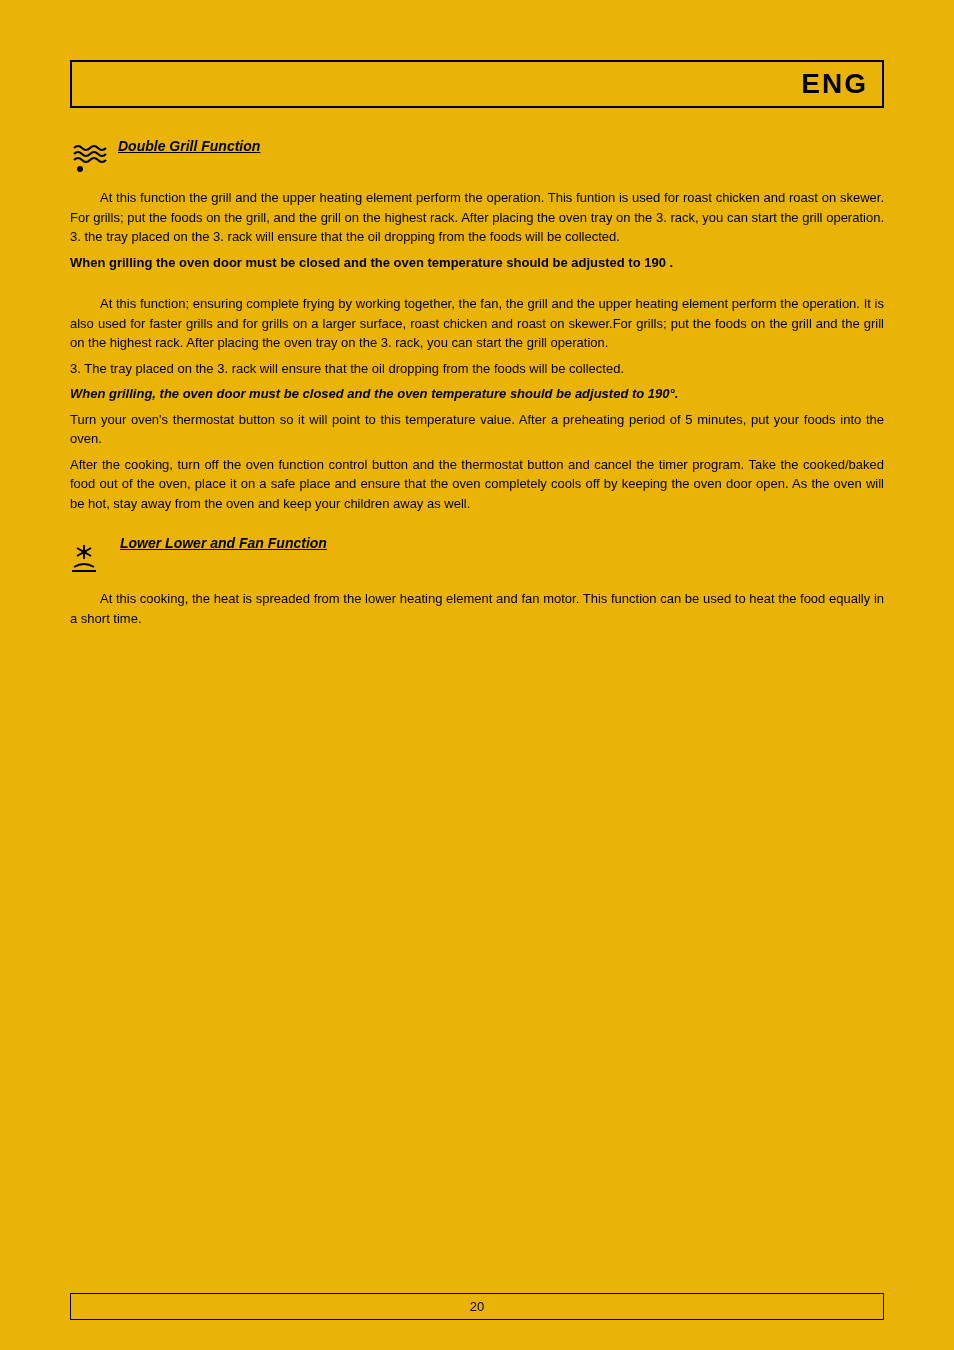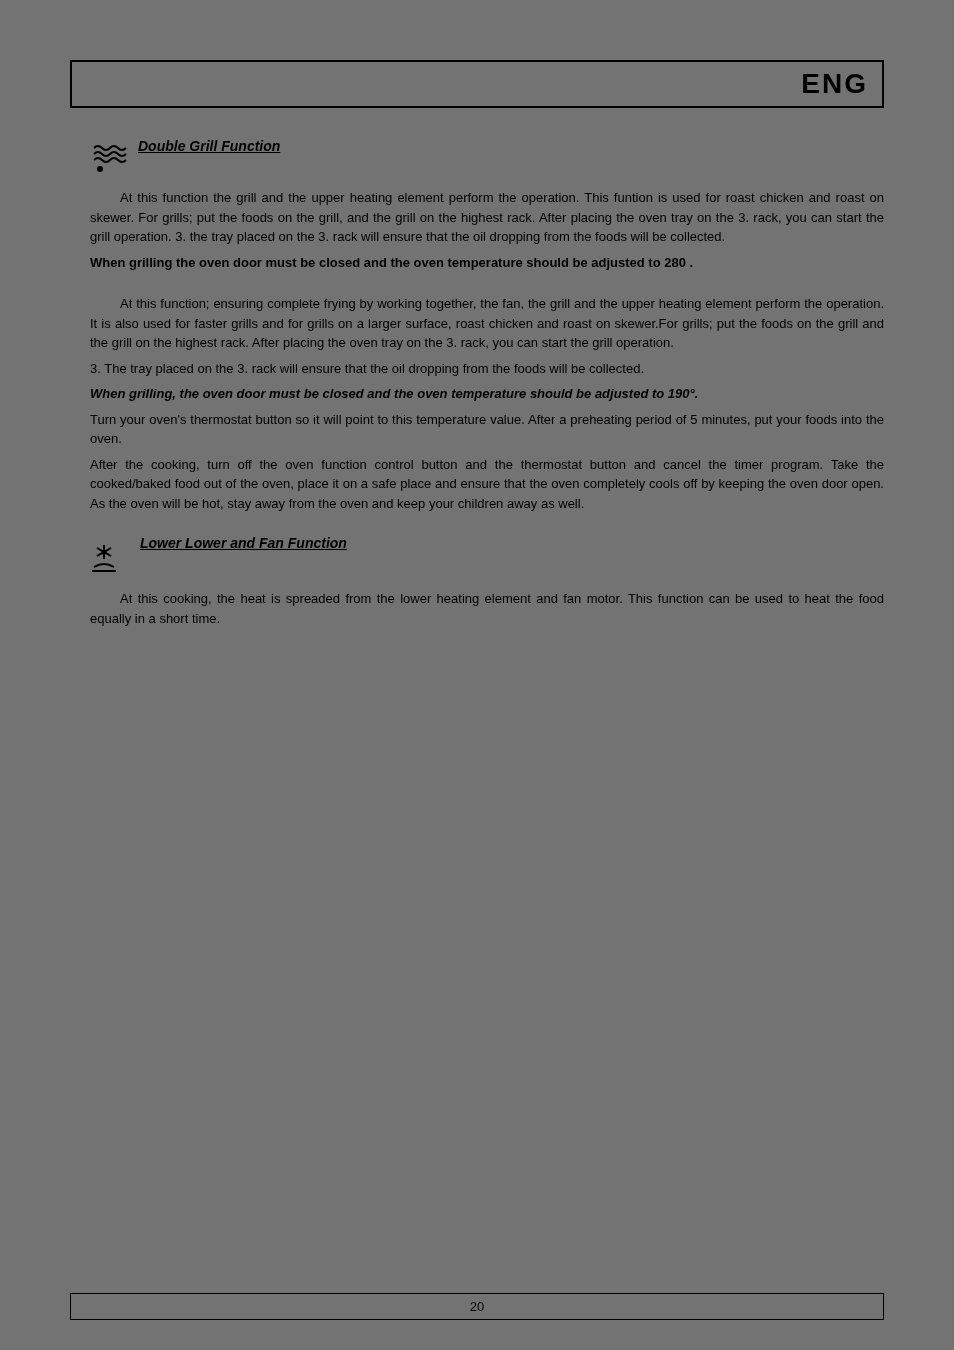--- a/index.html
+++ b/index.html
@@ -14,21 +14,21 @@
       font-size: 13px;
       color: #000000;
       width: 954px;
       min-height: 1350px;
       position: relative;
     }
 
     .page-container {
       width: 954px;
       min-height: 1350px;
-      background: #737373;
+      background: #eab308;
       padding: 60px 70px 40px 70px;
       position: relative;
     }
 
     
     .eng-header {
       border: 2px solid #000;
       display: flex;
       justify-content: flex-end;
       align-items: center;
@@ -39,21 +39,20 @@
     .eng-label {
       font-size: 28px;
       font-weight: 900;
       letter-spacing: 2px;
       color: #000;
     }
 
     
     .section {
       margin-bottom: 22px;
-      margin-left: 20px;
     }
 
     .section-header {
       display: flex;
       align-items: flex-start;
       margin-bottom: 8px;
       gap: 10px;
     }
 
     .section-icon {
@@ -133,21 +132,21 @@
           <path d="M4,14 Q8,10 12,14 Q16,18 20,14 Q24,10 28,14 Q32,18 36,14" fill="none" stroke="#000" stroke-width="2"></path>
           <path d="M4,20 Q8,16 12,20 Q16,24 20,20 Q24,16 28,20 Q32,24 36,20" fill="none" stroke="#000" stroke-width="2"></path>
 
           <circle cx="10" cy="29" r="3" fill="#000"></circle>
         </svg>
       </div>
       <span class="section-title">Double Grill Function</span>
     </div>
     <div class="section-body">
       <p>At this function the grill and the upper heating element perform the operation. This funtion is used for roast chicken and roast on skewer. For grills; put the foods on the grill, and the grill on the highest  rack. After placing the oven tray on the 3. rack, you can start the grill operation. 3. the tray placed on the 3. rack will ensure that the oil dropping from the foods will be collected.</p>
-      <p class="no-indent"><span class="bold-text">When grilling the oven door must be closed and the oven temperature should be adjusted to 280 .</span></p>
+      <p class="no-indent"><span class="bold-text">When grilling the oven door must be closed and the oven temperature should be adjusted to 190 .</span></p>
     </div>
   </div>
 
   <div class="section">
     <div class="section-body">
       <p>At this function; ensuring complete frying by working together, the fan, the grill and the upper heating element perform the operation. It is also used for faster grills and for grills on a larger surface, roast chicken and roast on skewer.For grills; put the foods on the grill  and the grill on the highest rack. After placing the oven tray on the 3. rack, you can start the grill operation.</p>
       <p class="no-indent">3. The tray placed on the 3. rack will ensure that the oil dropping from the foods will be collected.</p>
       <p class="no-indent"><span class="bold-italic-text">When grilling, the oven door must be closed and the oven temperature should be adjusted to 190°.</span></p>
       <p class="no-indent">Turn your oven's thermostat button so it will point to this temperature value. After a preheating period of 5 minutes, put your foods into the oven.</p>
       <p class="no-indent">After the cooking, turn off the oven function control button and the thermostat button and cancel the timer program. Take the cooked/baked food out of the oven, place it on a safe place and ensure that the oven completely cools off by keeping the oven door open. As the oven will be hot, stay away from the oven and keep your children away as well.</p>

